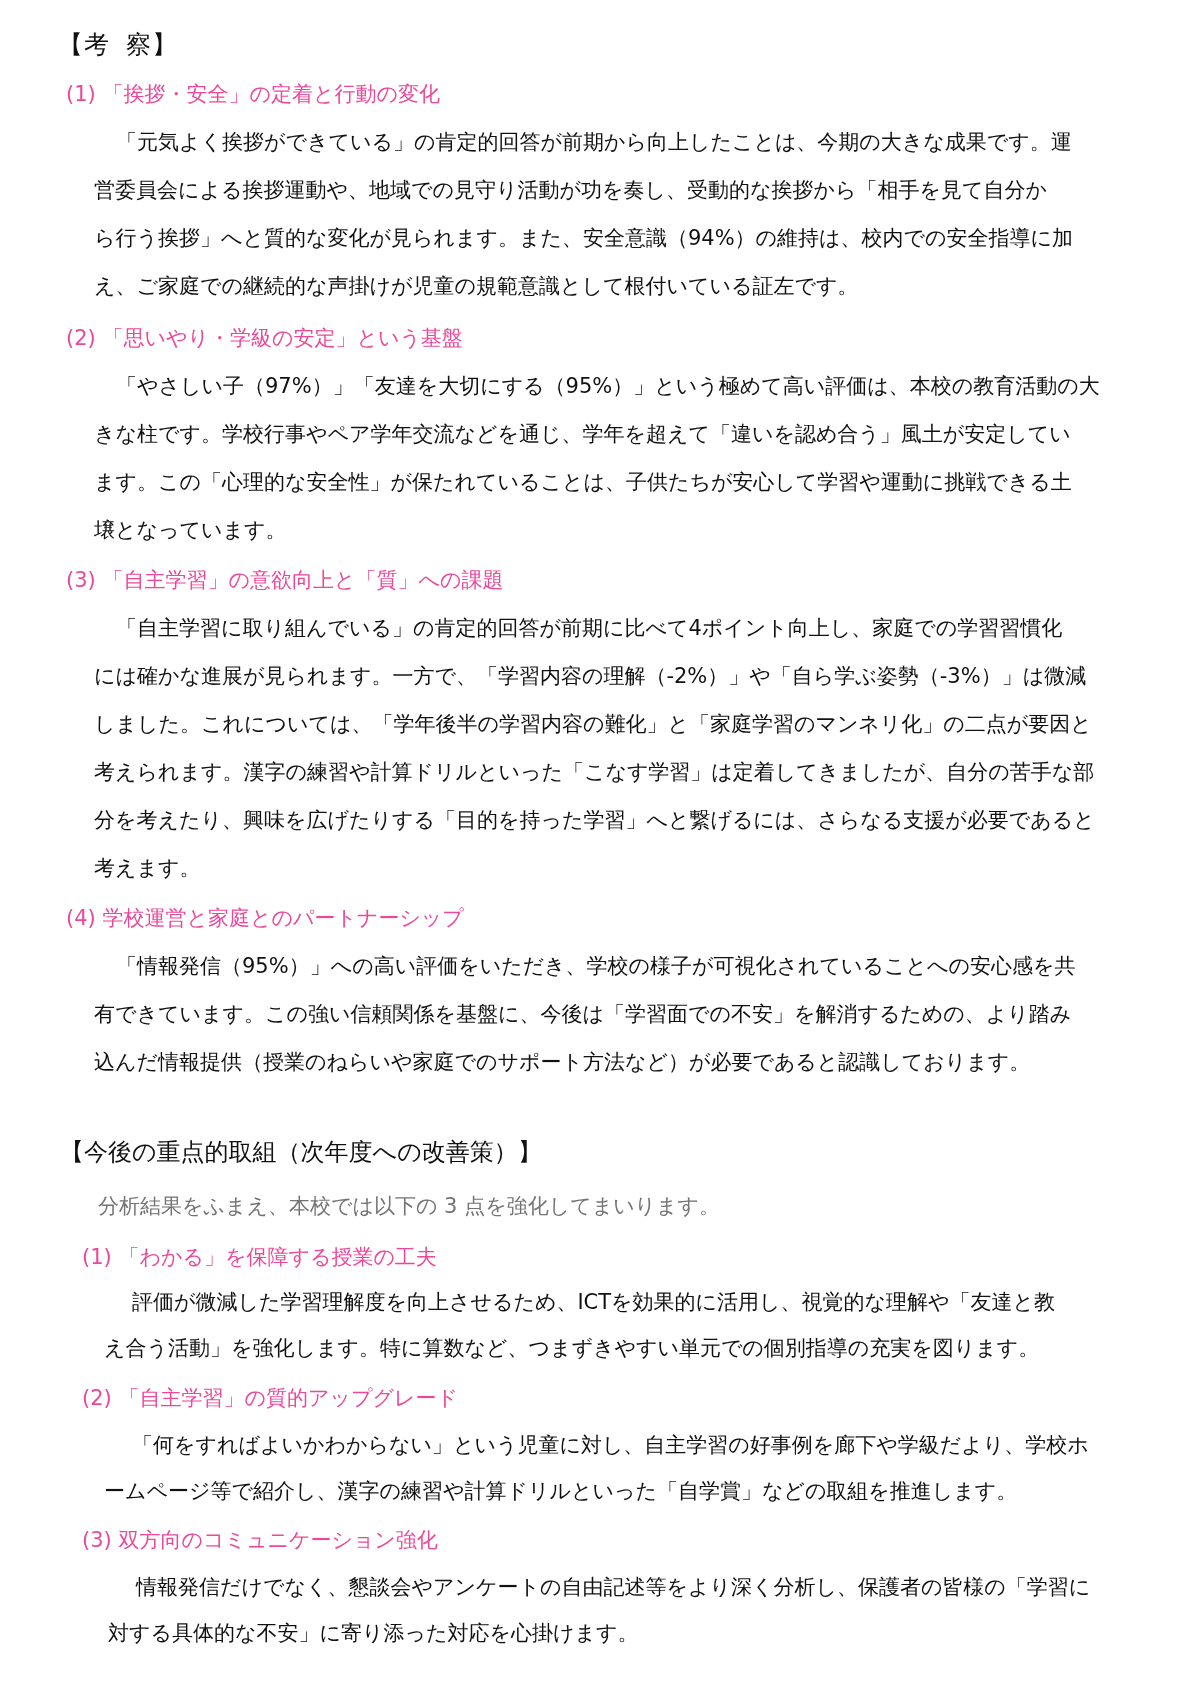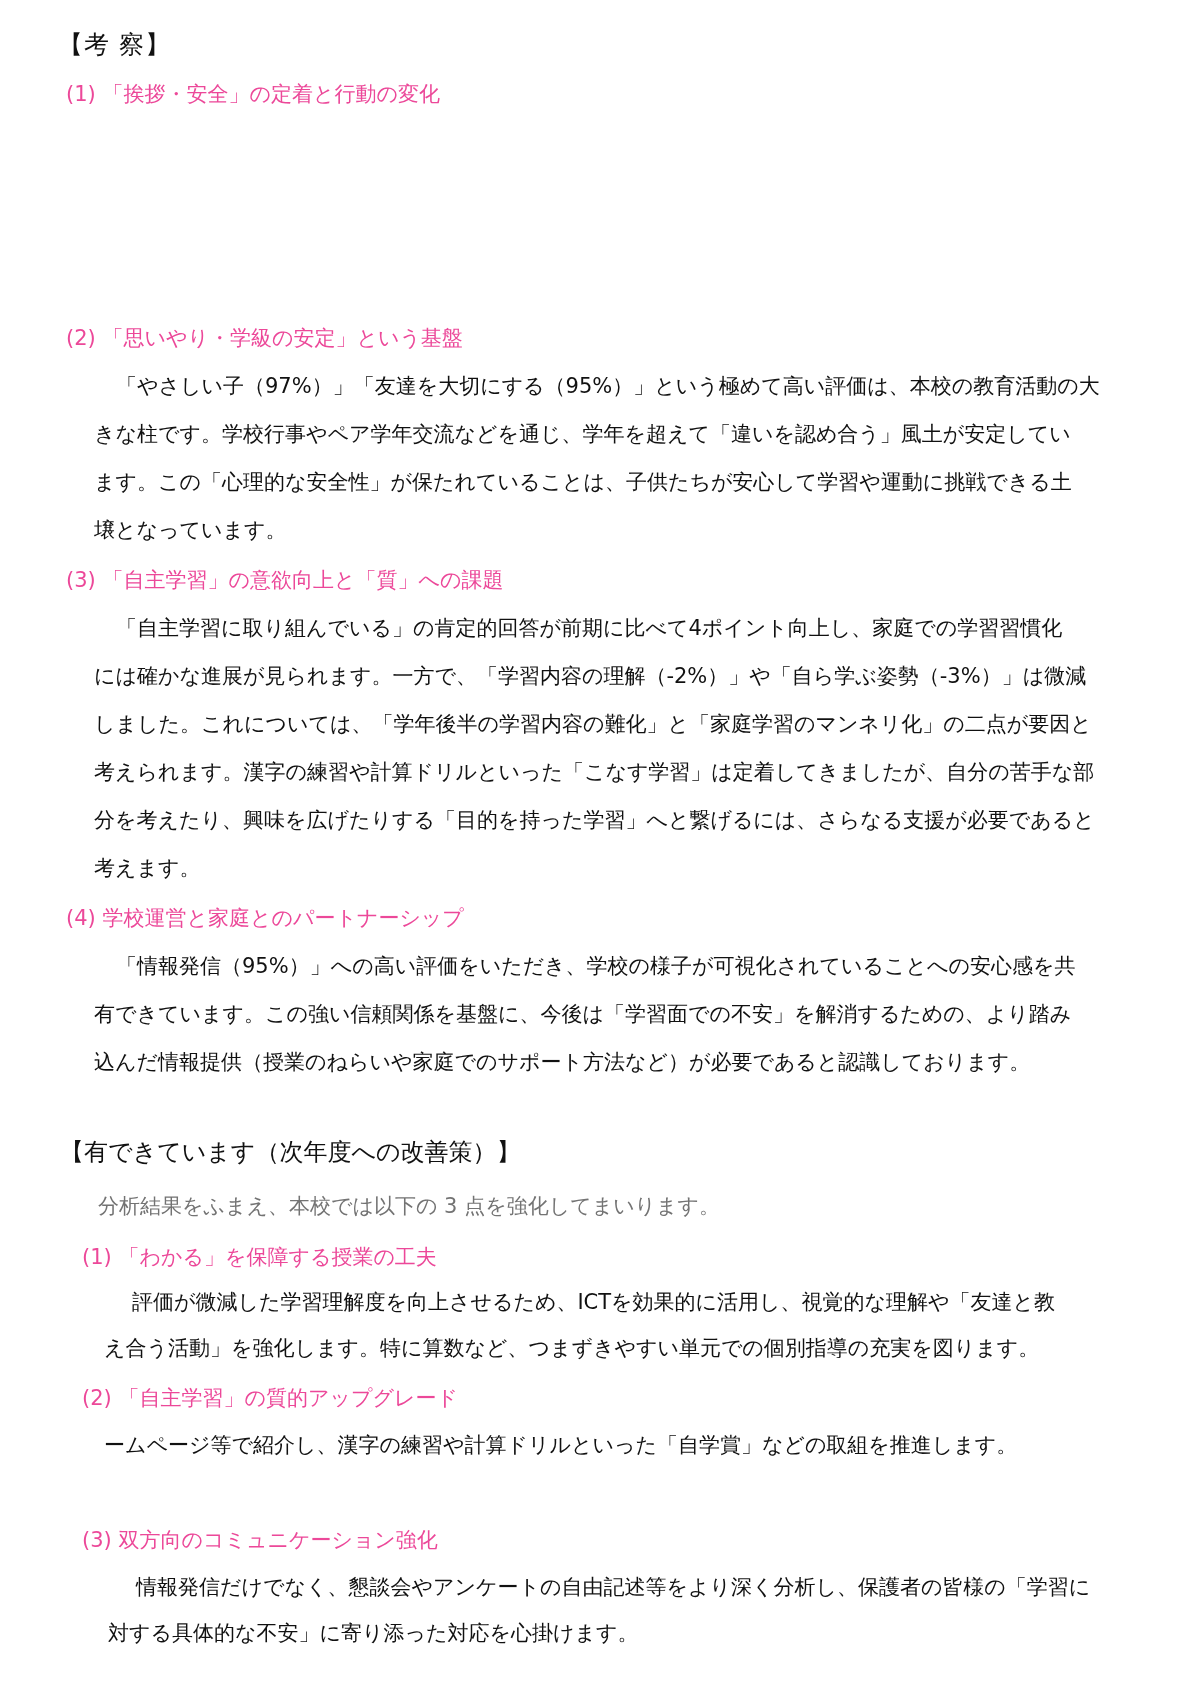--- a/index.html
+++ b/index.html
@@ -20,20 +20,21 @@
       left: 0; top: 0;
       width: 1200px;
       height: 1697px;
     }
     .section-title {
       position: absolute;
       font-size: 25px;
       letter-spacing: 1px;
       color: #111;
       white-space: nowrap;
+      font-family: Liberation Mono, monospace;
     }
     .sub-heading {
       position: absolute;
       font-size: 21px;
       color: #ec4899;
       white-space: nowrap;
     }
     .para {
       position: absolute;
       font-size: 21px;
@@ -66,20 +67,26 @@
     }
   </style>
 </head>
 <body>
 
 <div class="page">
 
   <div class="section-title" style="left:58px; top:28px;">【考 察】</div>
 
   <div class="sub-heading" style="left:66px; top:80px;">(1) 「挨拶・安全」の定着と行動の変化</div>
+  <div class="para" style="left:94px; top:118px;">
+    <span class="line" style="padding-left:22px;">「元気よく挨拶ができている」の肯定的回答が前期から向上したことは、今期の大きな成果です。運</span>
+    <span class="line">営委員会による挨拶運動や、地域での見守り活動が功を奏し、受動的な挨拶から「相手を見て自分か</span>
+    <span class="line">ら行う挨拶」へと質的な変化が見られます。また、安全意識（94%）の維持は、校内での安全指導に加</span>
+    <span class="line">え、ご家庭での継続的な声掛けが児童の規範意識として根付いている証左です。</span>
+  </div>
 
   <div class="sub-heading" style="left:66px; top:324px;">(2) 「思いやり・学級の安定」という基盤</div>
   <div class="para" style="left:94px; top:362px;">
     <span class="line" style="padding-left:22px;">「やさしい子（97%）」「友達を大切にする（95%）」という極めて高い評価は、本校の教育活動の大</span>
     <span class="line">きな柱です。学校行事やペア学年交流などを通じ、学年を超えて「違いを認め合う」風土が安定してい</span>
     <span class="line">ます。この「心理的な安全性」が保たれていることは、子供たちが安心して学習や運動に挑戦できる土</span>
     <span class="line">壌となっています。</span>
   </div>
 
   <div class="sub-heading" style="left:66px; top:566px;">(3) 「自主学習」の意欲向上と「質」への課題</div>
@@ -92,31 +99,32 @@
     <span class="line">考えます。</span>
   </div>
 
   <div class="sub-heading" style="left:66px; top:904px;text-align:right;">(4) 学校運営と家庭とのパートナーシップ</div>
   <div class="para" style="left:94px; top:942px;">
     <span class="line" style="padding-left:22px;">「情報発信（95%）」への高い評価をいただき、学校の様子が可視化されていることへの安心感を共</span>
     <span class="line">有できています。この強い信頼関係を基盤に、今後は「学習面での不安」を解消するための、より踏み</span>
     <span class="line">込んだ情報提供（授業のねらいや家庭でのサポート方法など）が必要であると認識しております。</span>
   </div>
 
-  <div class="section-title" style="left:60px; top:1136px; font-size:24px; letter-spacing:0;">【有できています（次年度への改善策）】</div>
+  <div class="section-title" style="left:60px; top:1136px; font-size:24px; letter-spacing:0;">【今後の重点的取組（次年度への改善策）】</div>
   <div class="intro" style="left:98px; top:1192px;">分析結果をふまえ、本校では以下の 3 点を強化してまいります。</div>
 
   <div class="sub-heading" style="left:82px; top:1243px;">(1) 「わかる」を保障する授業の工夫</div>
   <div class="para2" style="left:104px; top:1279px;">
     <span class="line" style="padding-left:28px;">評価が微減した学習理解度を向上させるため、ICTを効果的に活用し、視覚的な理解や「友達と教</span>
     <span class="line">え合う活動」を強化します。特に算数など、つまずきやすい単元での個別指導の充実を図ります。</span>
   </div>
 
   <div class="sub-heading" style="left:82px; top:1384px;">(2) 「自主学習」の質的アップグレード</div>
   <div class="para2" style="left:104px; top:1422px;">
+    <span class="line" style="padding-left:28px;">「何をすればよいかわからない」という児童に対し、自主学習の好事例を廊下や学級だより、学校ホ</span>
     <span class="line">ームページ等で紹介し、漢字の練習や計算ドリルといった「自学賞」などの取組を推進します。</span>
   </div>
 
   <div class="sub-heading" style="left:82px; top:1526px;">(3) 双方向のコミュニケーション強化</div>
   <div class="para2" style="left:108px; top:1564px;">
     <span class="line" style="padding-left:28px;">情報発信だけでなく、懇談会やアンケートの自由記述等をより深く分析し、保護者の皆様の「学習に</span>
     <span class="line">対する具体的な不安」に寄り添った対応を心掛けます。</span>
   </div>
 
 </div>

